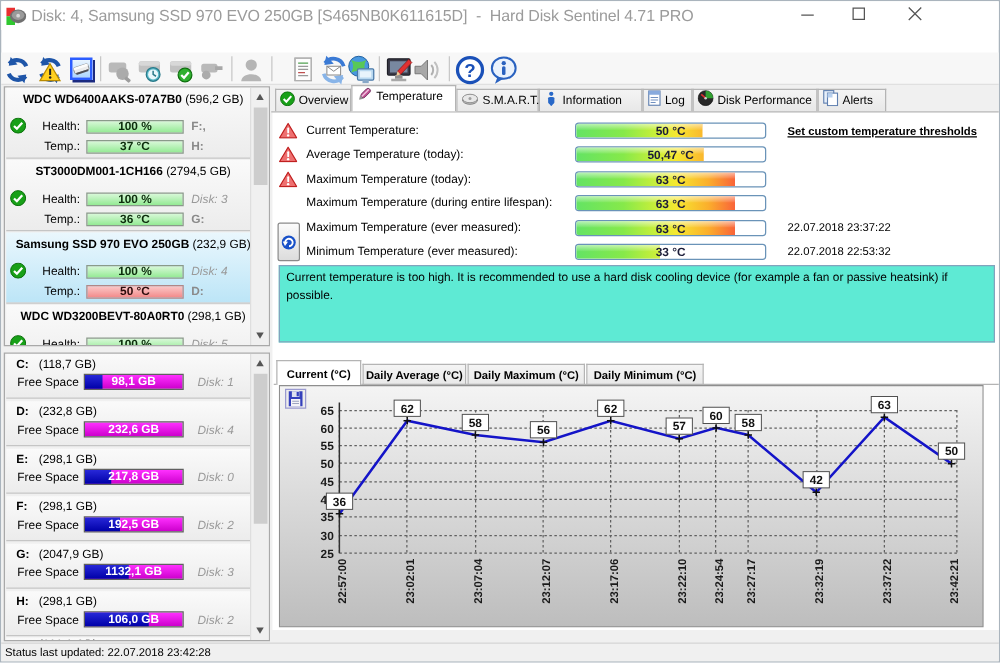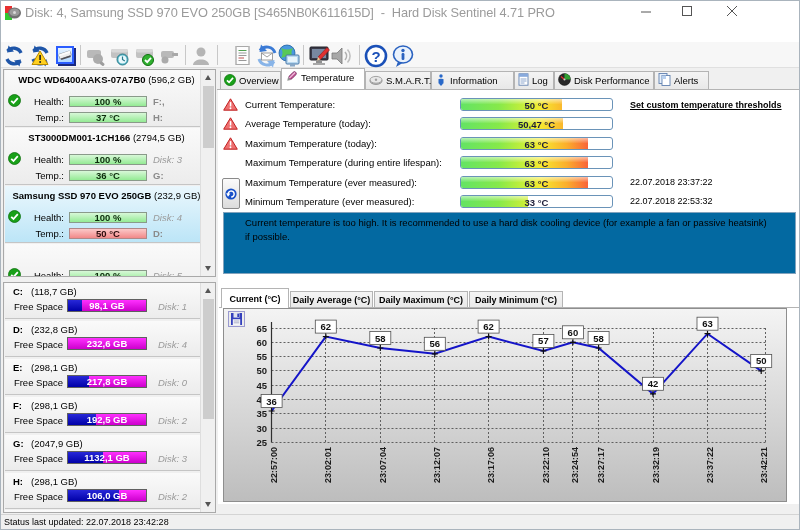--- a/index.html
+++ b/index.html
@@ -62,21 +62,21 @@
 
 
 .trow-label { position:absolute; left:244px; font-size:9.5px; letter-spacing:0; }
 .tbar { position:absolute; left:459px; width:153px; height:13px; border:1px solid #6a93b8; border-radius:3px; background:#fff; overflow:hidden; }
 .tfill { position:absolute; left:0; top:0; height:100%; background:linear-gradient(to right, #64e364 0%, #86e94a 25%, #c8ef3a 42%, #f6e830 53%, #fbae2c 70%, #f95f3a 85%, #f4442e 100%); background-size:151px 100%; }
 .tfill::after { content:""; position:absolute; left:0; top:0; width:100%; height:45%; background:linear-gradient(rgba(255,255,255,0.55),rgba(255,255,255,0.05)); }
 .ttxt { position:absolute; left:0; top:1px; width:100%; text-align:center; font-weight:bold; font-size:9.5px; color:#1c1c38; }
 .tdate { position:absolute; left:629px; font-size:9px; letter-spacing:0; }
 #tlink { position:absolute; left:629px; top:99px; font-size:9px; text-decoration:underline; color:#000; letter-spacing:0; font-weight:bold; white-space:nowrap; }
 
-#infobox { position:absolute; left:222px; top:211px; width:573px; height:62px; border:1px solid #82a3bd; background:#0369a1; font-size:9.5px; line-height:14px; padding:3px 21px; letter-spacing:0; }
+#infobox { position:absolute; left:222px; top:211px; width:573px; height:62px; border:1px solid #82a3bd; background:#5eead4; font-size:9.5px; line-height:14px; padding:3px 5px; letter-spacing:0; }
 
 
 .ctab { position:absolute; top:290px; height:17px; background:linear-gradient(#f4f4f4,#e8e8e8); border:1px solid #b4b4b4; border-bottom:none; font-size:9px; line-height:16px; text-align:center; white-space:nowrap;font-weight:bold; }
 .ctab.sel { top:287px; height:20px; background:#fff; line-height:20px; z-index:3; }
 .ctabline { position:absolute; left:218px; top:306px; width:580px; height:1px; background:#b4b4b4; z-index:2; }
 
 
 #statusbar { position:absolute; left:0; top:513px; width:798px; height:15px; background:#f0f0f0; border-top:1px solid #d4d4d4; font-size:9px; padding:2px 0 0 3px; }
 </style>
 </head>
@@ -245,20 +245,21 @@
           <path d="M3.2 6.8 L5.5 9 L9.8 4.2" stroke="#fff" stroke-width="1.8" fill="none"></path>
         </svg>
     <div class="hlabel" style="top:26px">Health:</div>
     <div class="hbar" style="top:26px">100 %</div>
     <div class="rlabel" style="top:26px"><i>Disk: 4</i></div>
     <div class="hlabel" style="top:42px">Temp.:</div>
     <div class="hbar red" style="top:42px">50 °C</div>
     <div class="rlabel" style="top:42px">D:</div>
   </div>
   <div class="dentry" style="top:174px;border-bottom:none">
+    <div class="dtitle"><b>WDC WD3200BEVT-80A0RT0</b> (298,1 GB)</div>
     <svg class="okicon" width="13" height="13" viewBox="0 0 13 13">
           <circle cx="6.5" cy="6.5" r="6" fill="#18a018" stroke="#0c700c" stroke-width="0.8"></circle>
           <path d="M3.2 6.8 L5.5 9 L9.8 4.2" stroke="#fff" stroke-width="1.8" fill="none"></path>
         </svg>
     <div class="hlabel" style="top:26px">Health:</div>
     <div class="hbar" style="top:26px">100 %</div>
     <div class="rlabel" style="top:26px"><i>Disk: 5</i></div>
   </div>
   <div class="sbar" style="height:206px">
     <div class="sarrow up" style="top:0"></div>

